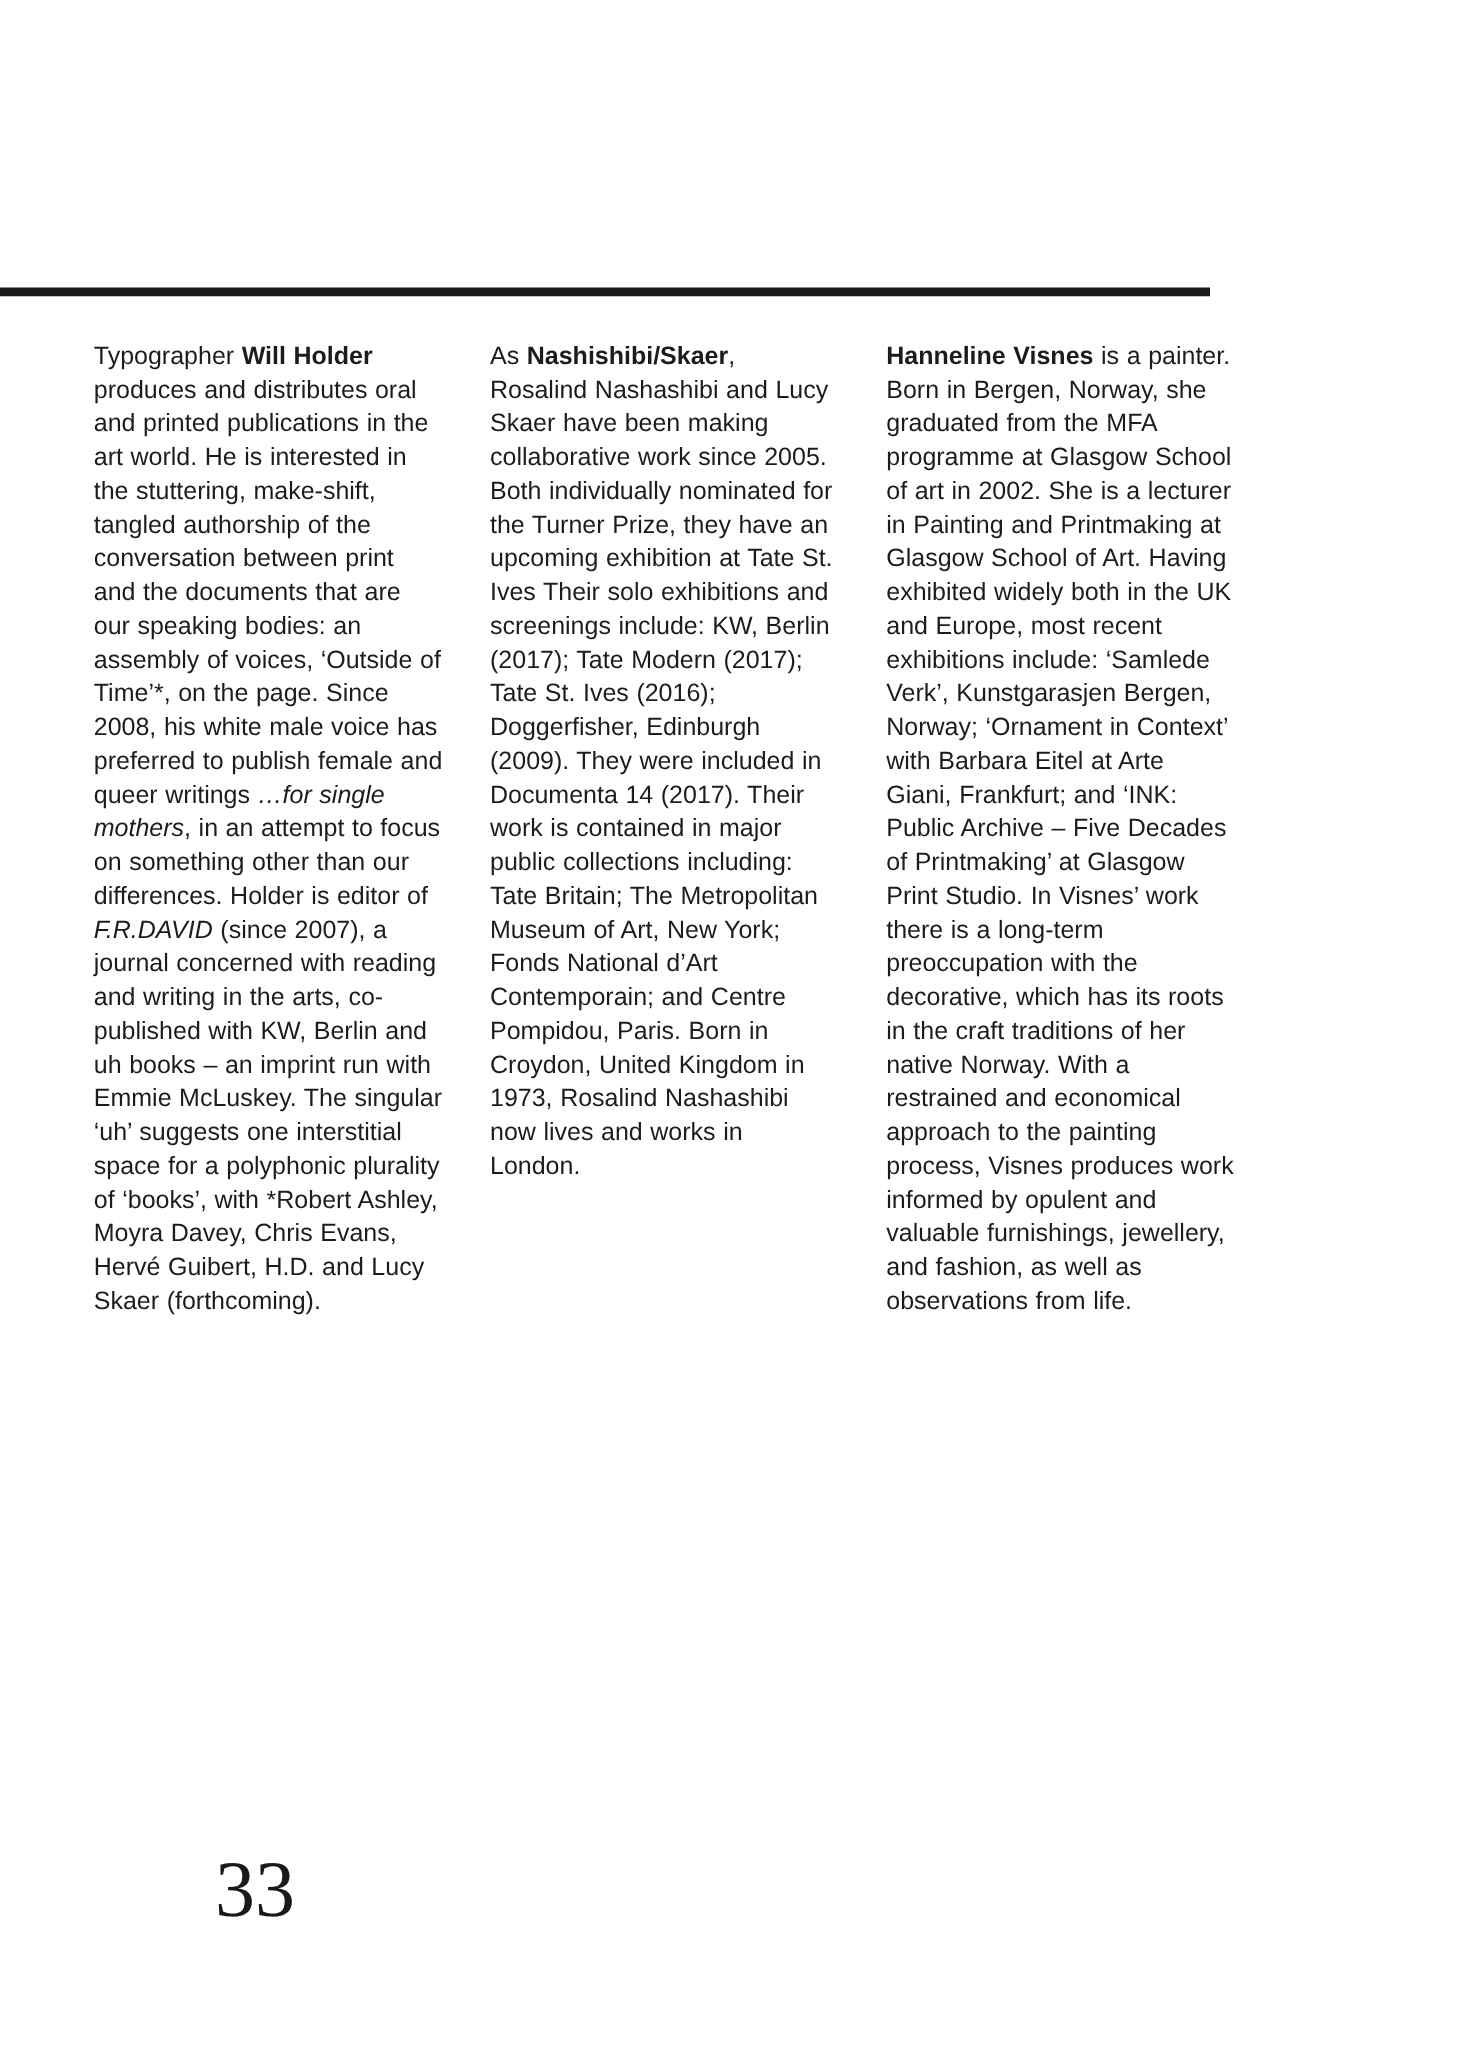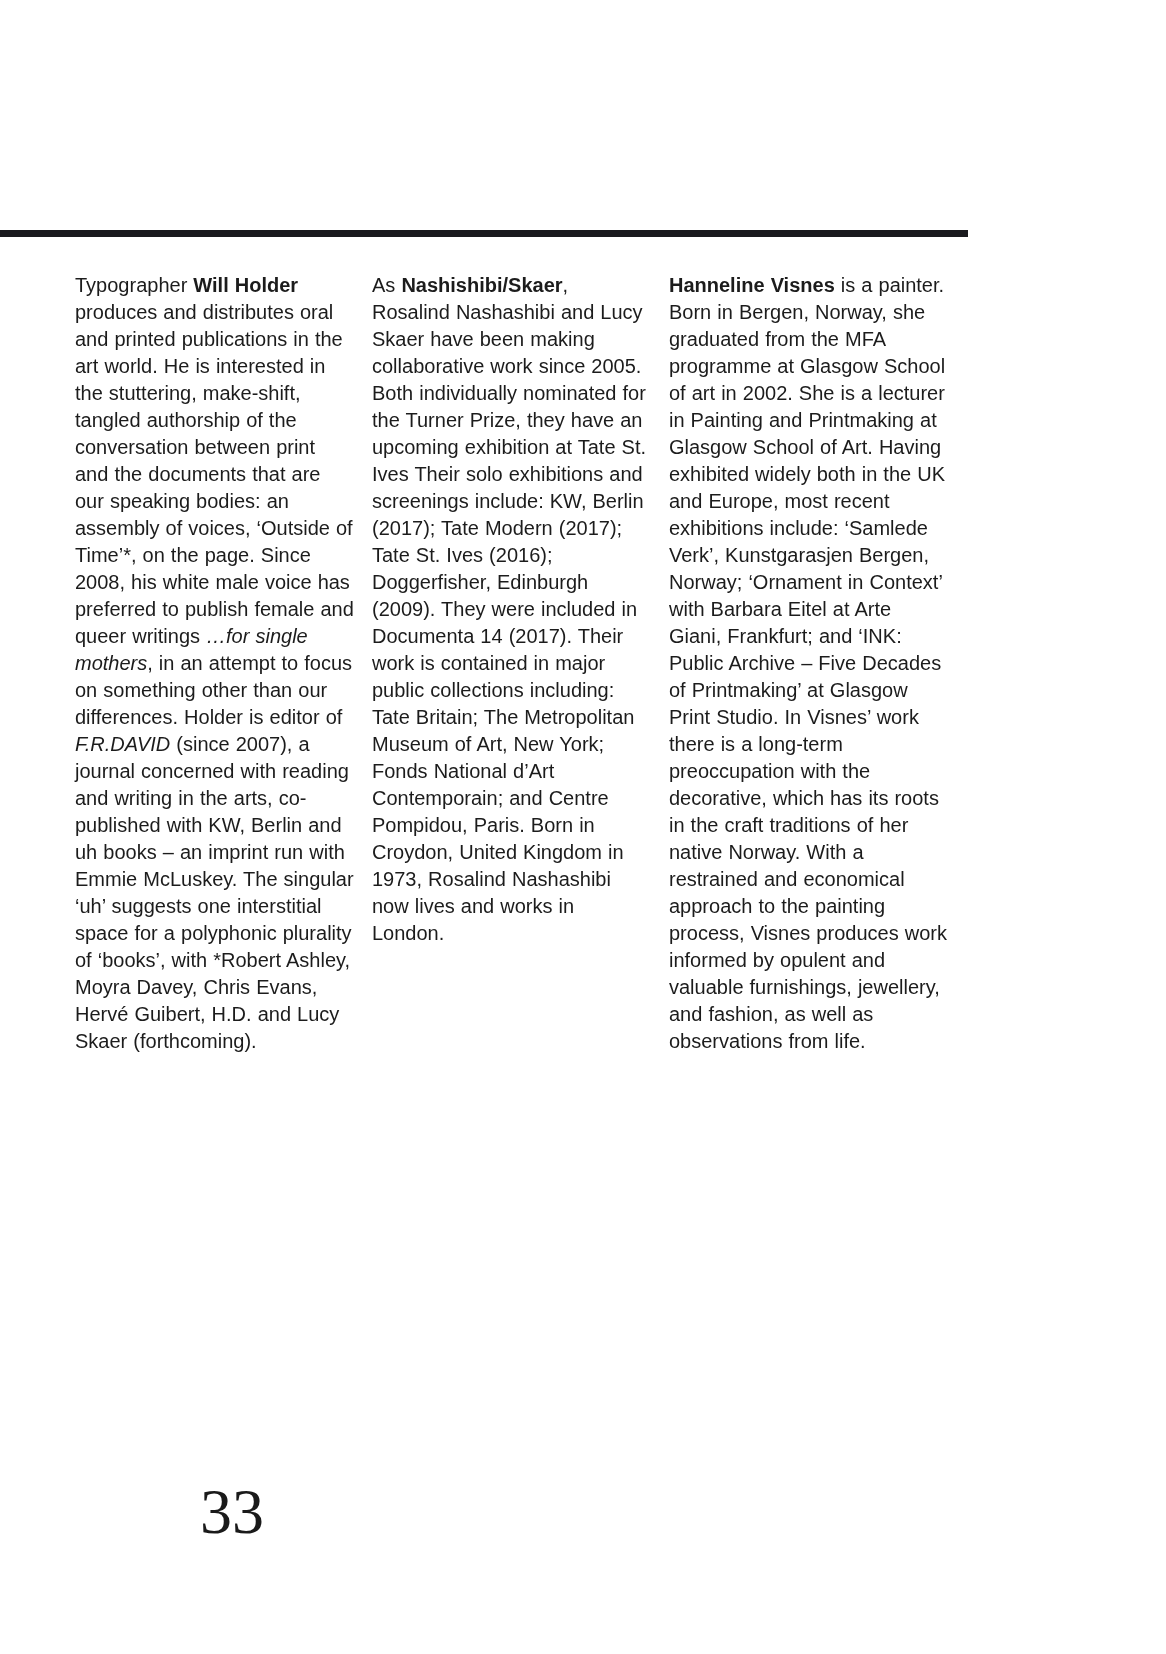--- a/index.html
+++ b/index.html
@@ -19,35 +19,35 @@
     top: 230px;
     width: 968px;
     height: 7px;
     background: #1a1a1e;
   }
   .columns {
     position: absolute;
     left: 75px;
     top: 272px;
     display: flex;
-    gap: 18px;
+    gap: 38px;
   }
   .column {
     width: 279px;
     font-size: 20px;
     line-height: 27px;
     text-align: left;
     word-spacing: 0.5px;
   }
   .seg-normal { font-weight: 400; font-style: normal; }
   .seg-bold   { font-weight: 700; font-style: normal; }
   .seg-italic { font-weight: 400; font-style: italic; }
   .page-number {
     position: absolute;
-    left: 200px;
+    left: 172px;
     top: 1480px;
     font-family: "Liberation Serif", serif;
     font-size: 64px;
     line-height: 1;
     color: #1a1a1a;
   }
 </style>
 </head>
 <body>
 

